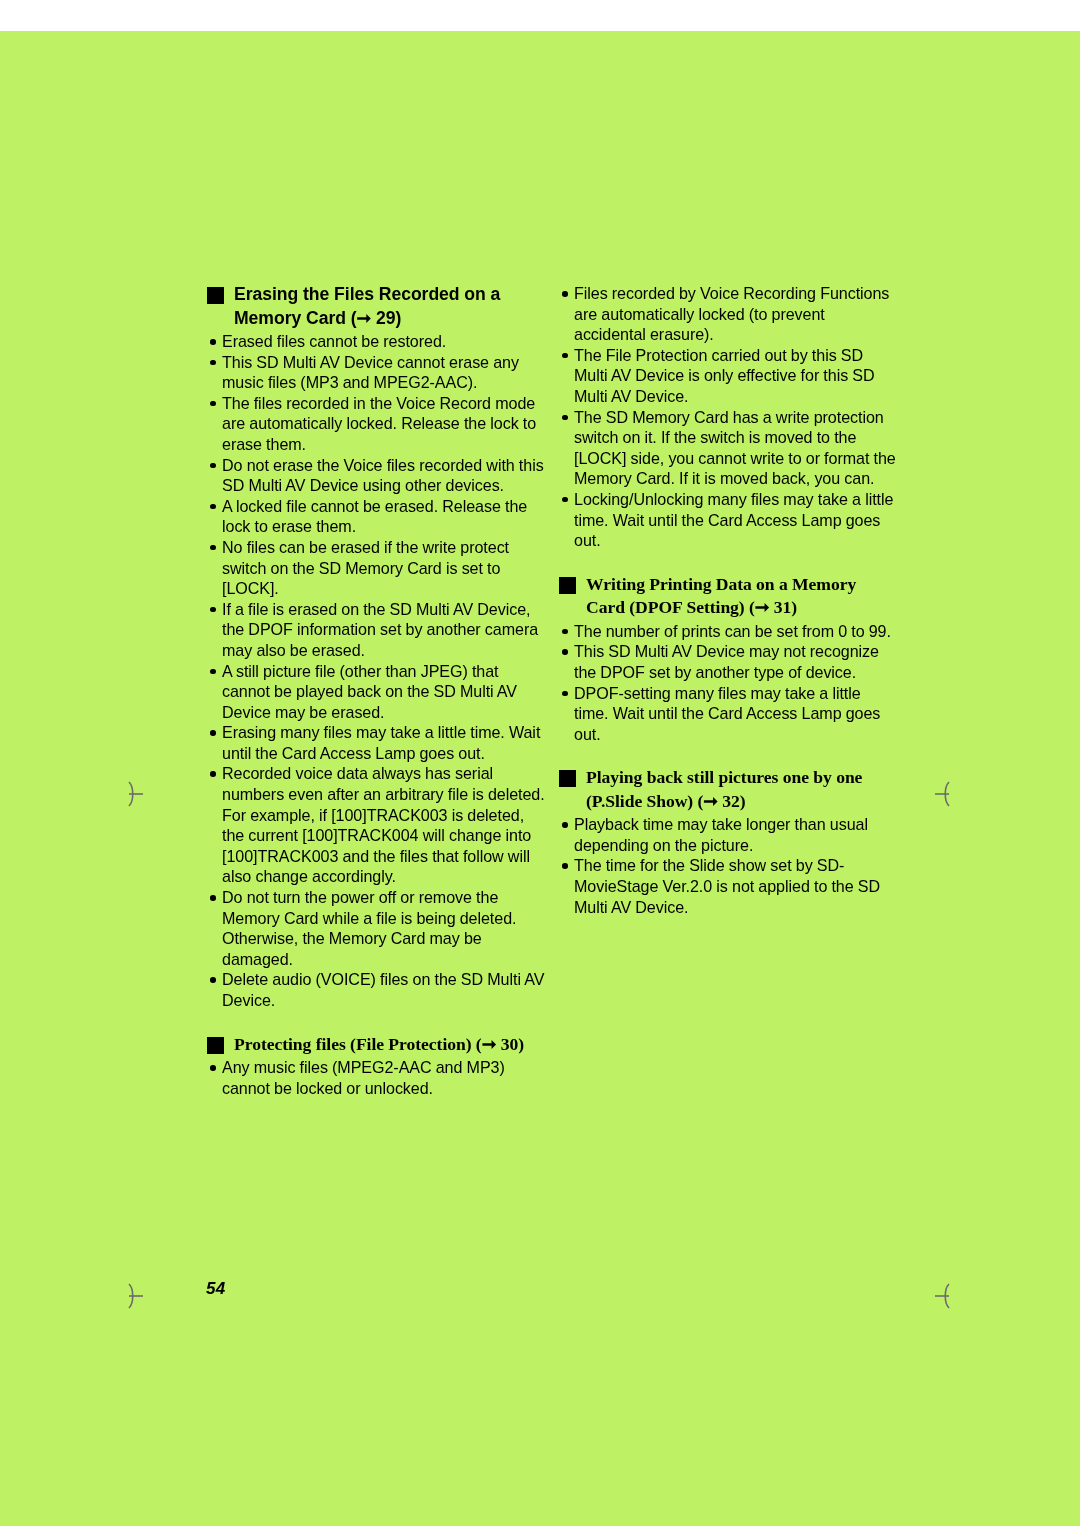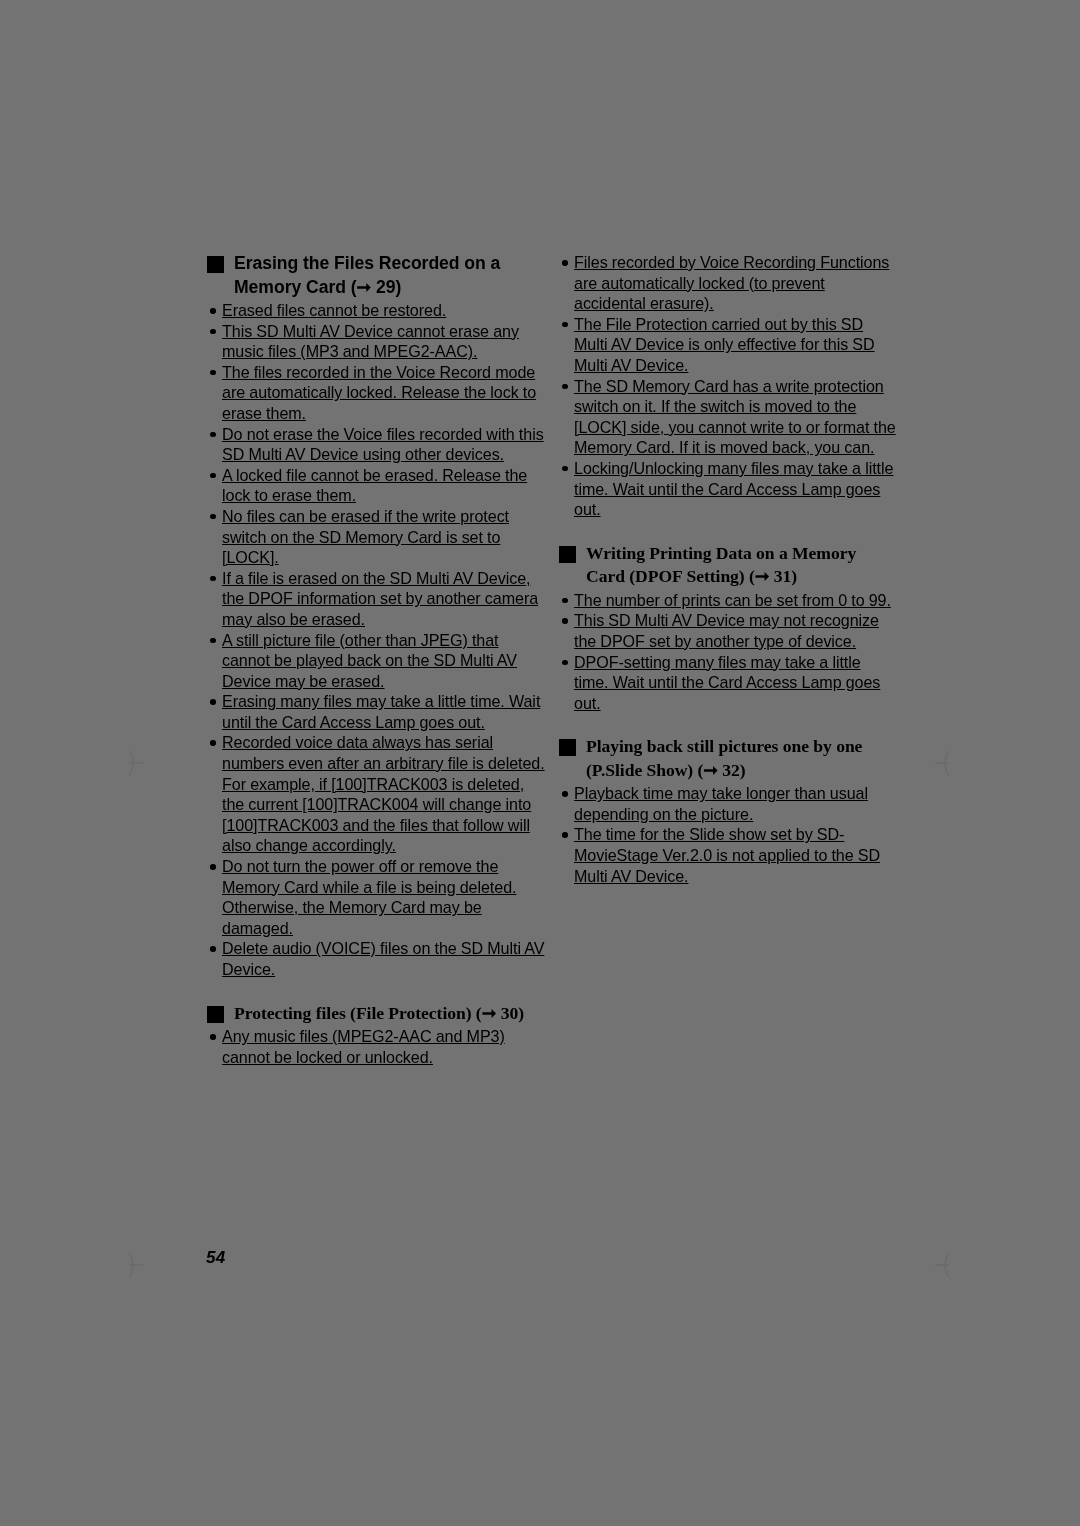--- a/index.html
+++ b/index.html
@@ -13,21 +13,22 @@
     position: relative;
     font-family: "Liberation Sans", sans-serif;
     color: #000000;
     overflow: hidden;
   }
 
   
   .page {
     position: absolute;
     inset: 0;
-    background: #737373;
+    background: #bef264;
+    margin-top: 31px;
   }
 
   
   .reg-mark {
     position: absolute;
     width: 34px;
     height: 34px;
     color: #6b6b6b;
   }
   .reg-mark svg { display: block; width: 34px; height: 34px; }
@@ -68,21 +69,20 @@
   }
   .heading .htext { display: block; }
 
   .heading-gap-before { margin-top: 22px; font-family: Liberation Serif, serif; }
 
   
   .blist {
     list-style: none;
     margin: 0;
     padding: 0;
-    text-decoration: underline;
   }
   .blist li {
     position: relative;
     padding-left: 16px;
     font-size: 16.1px;
     line-height: 20.6px;
     letter-spacing: -0.07px;
     margin: 0;
     word-spacing: -0.2px;
   }

